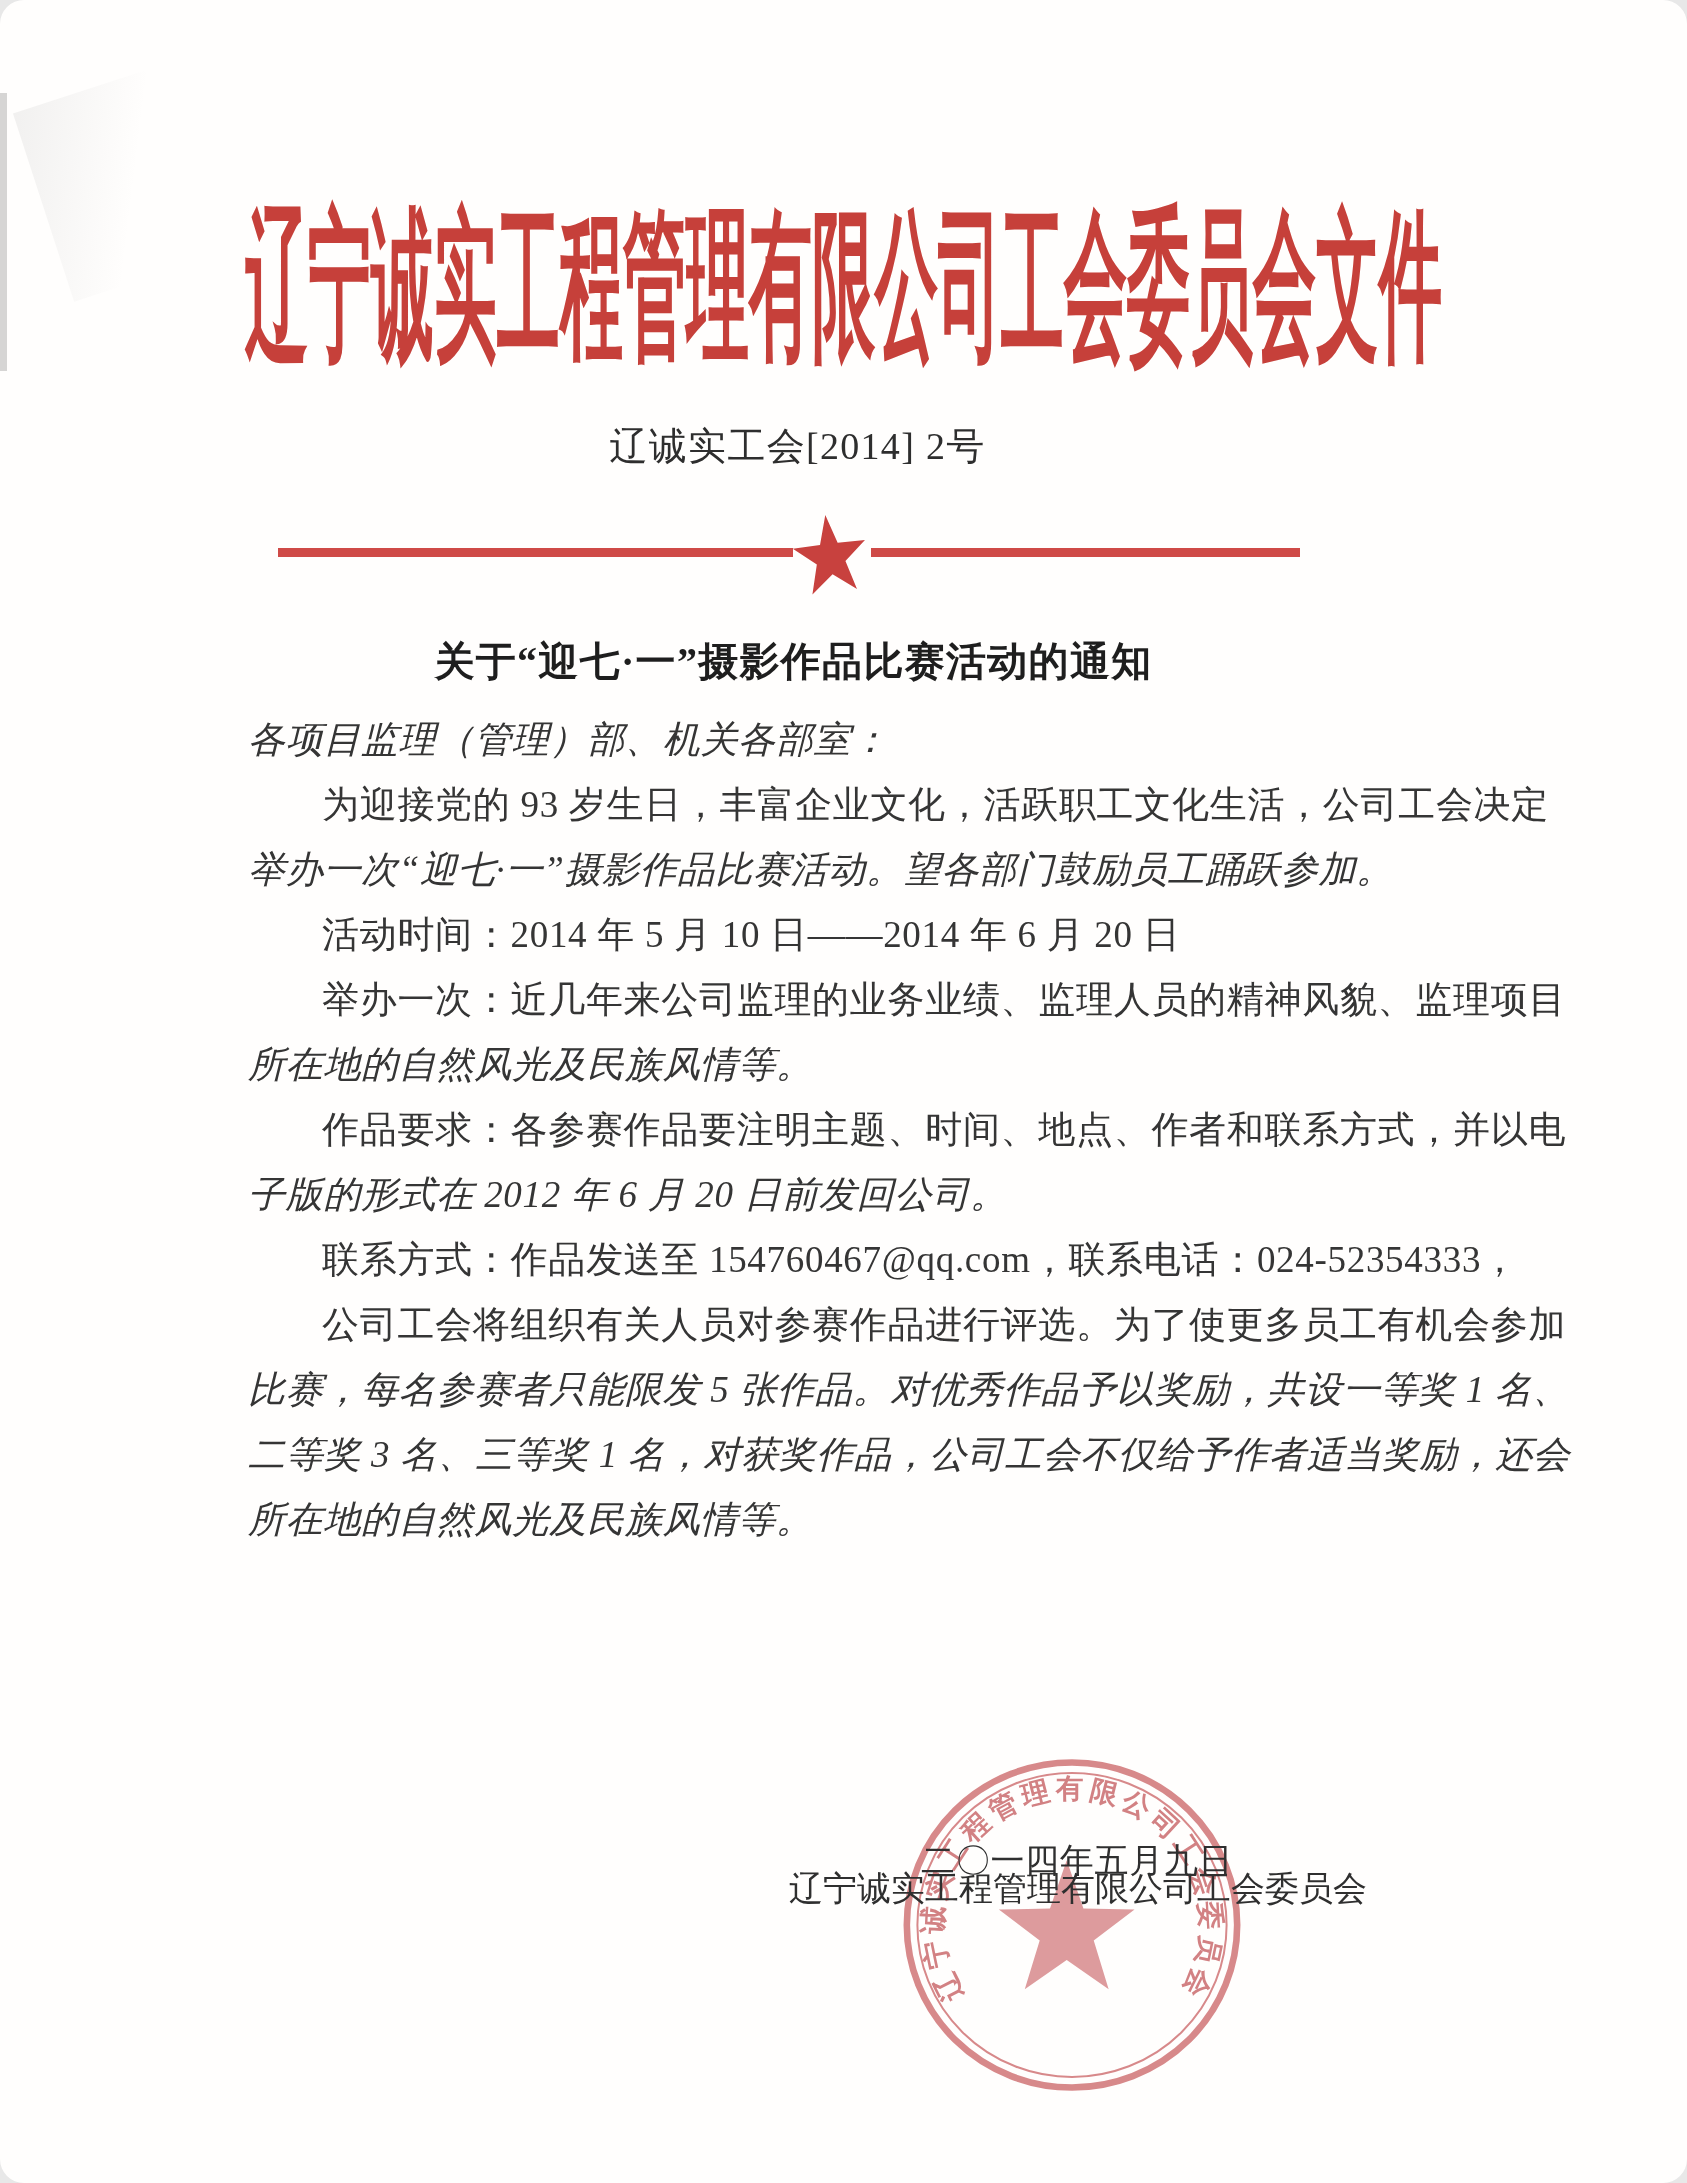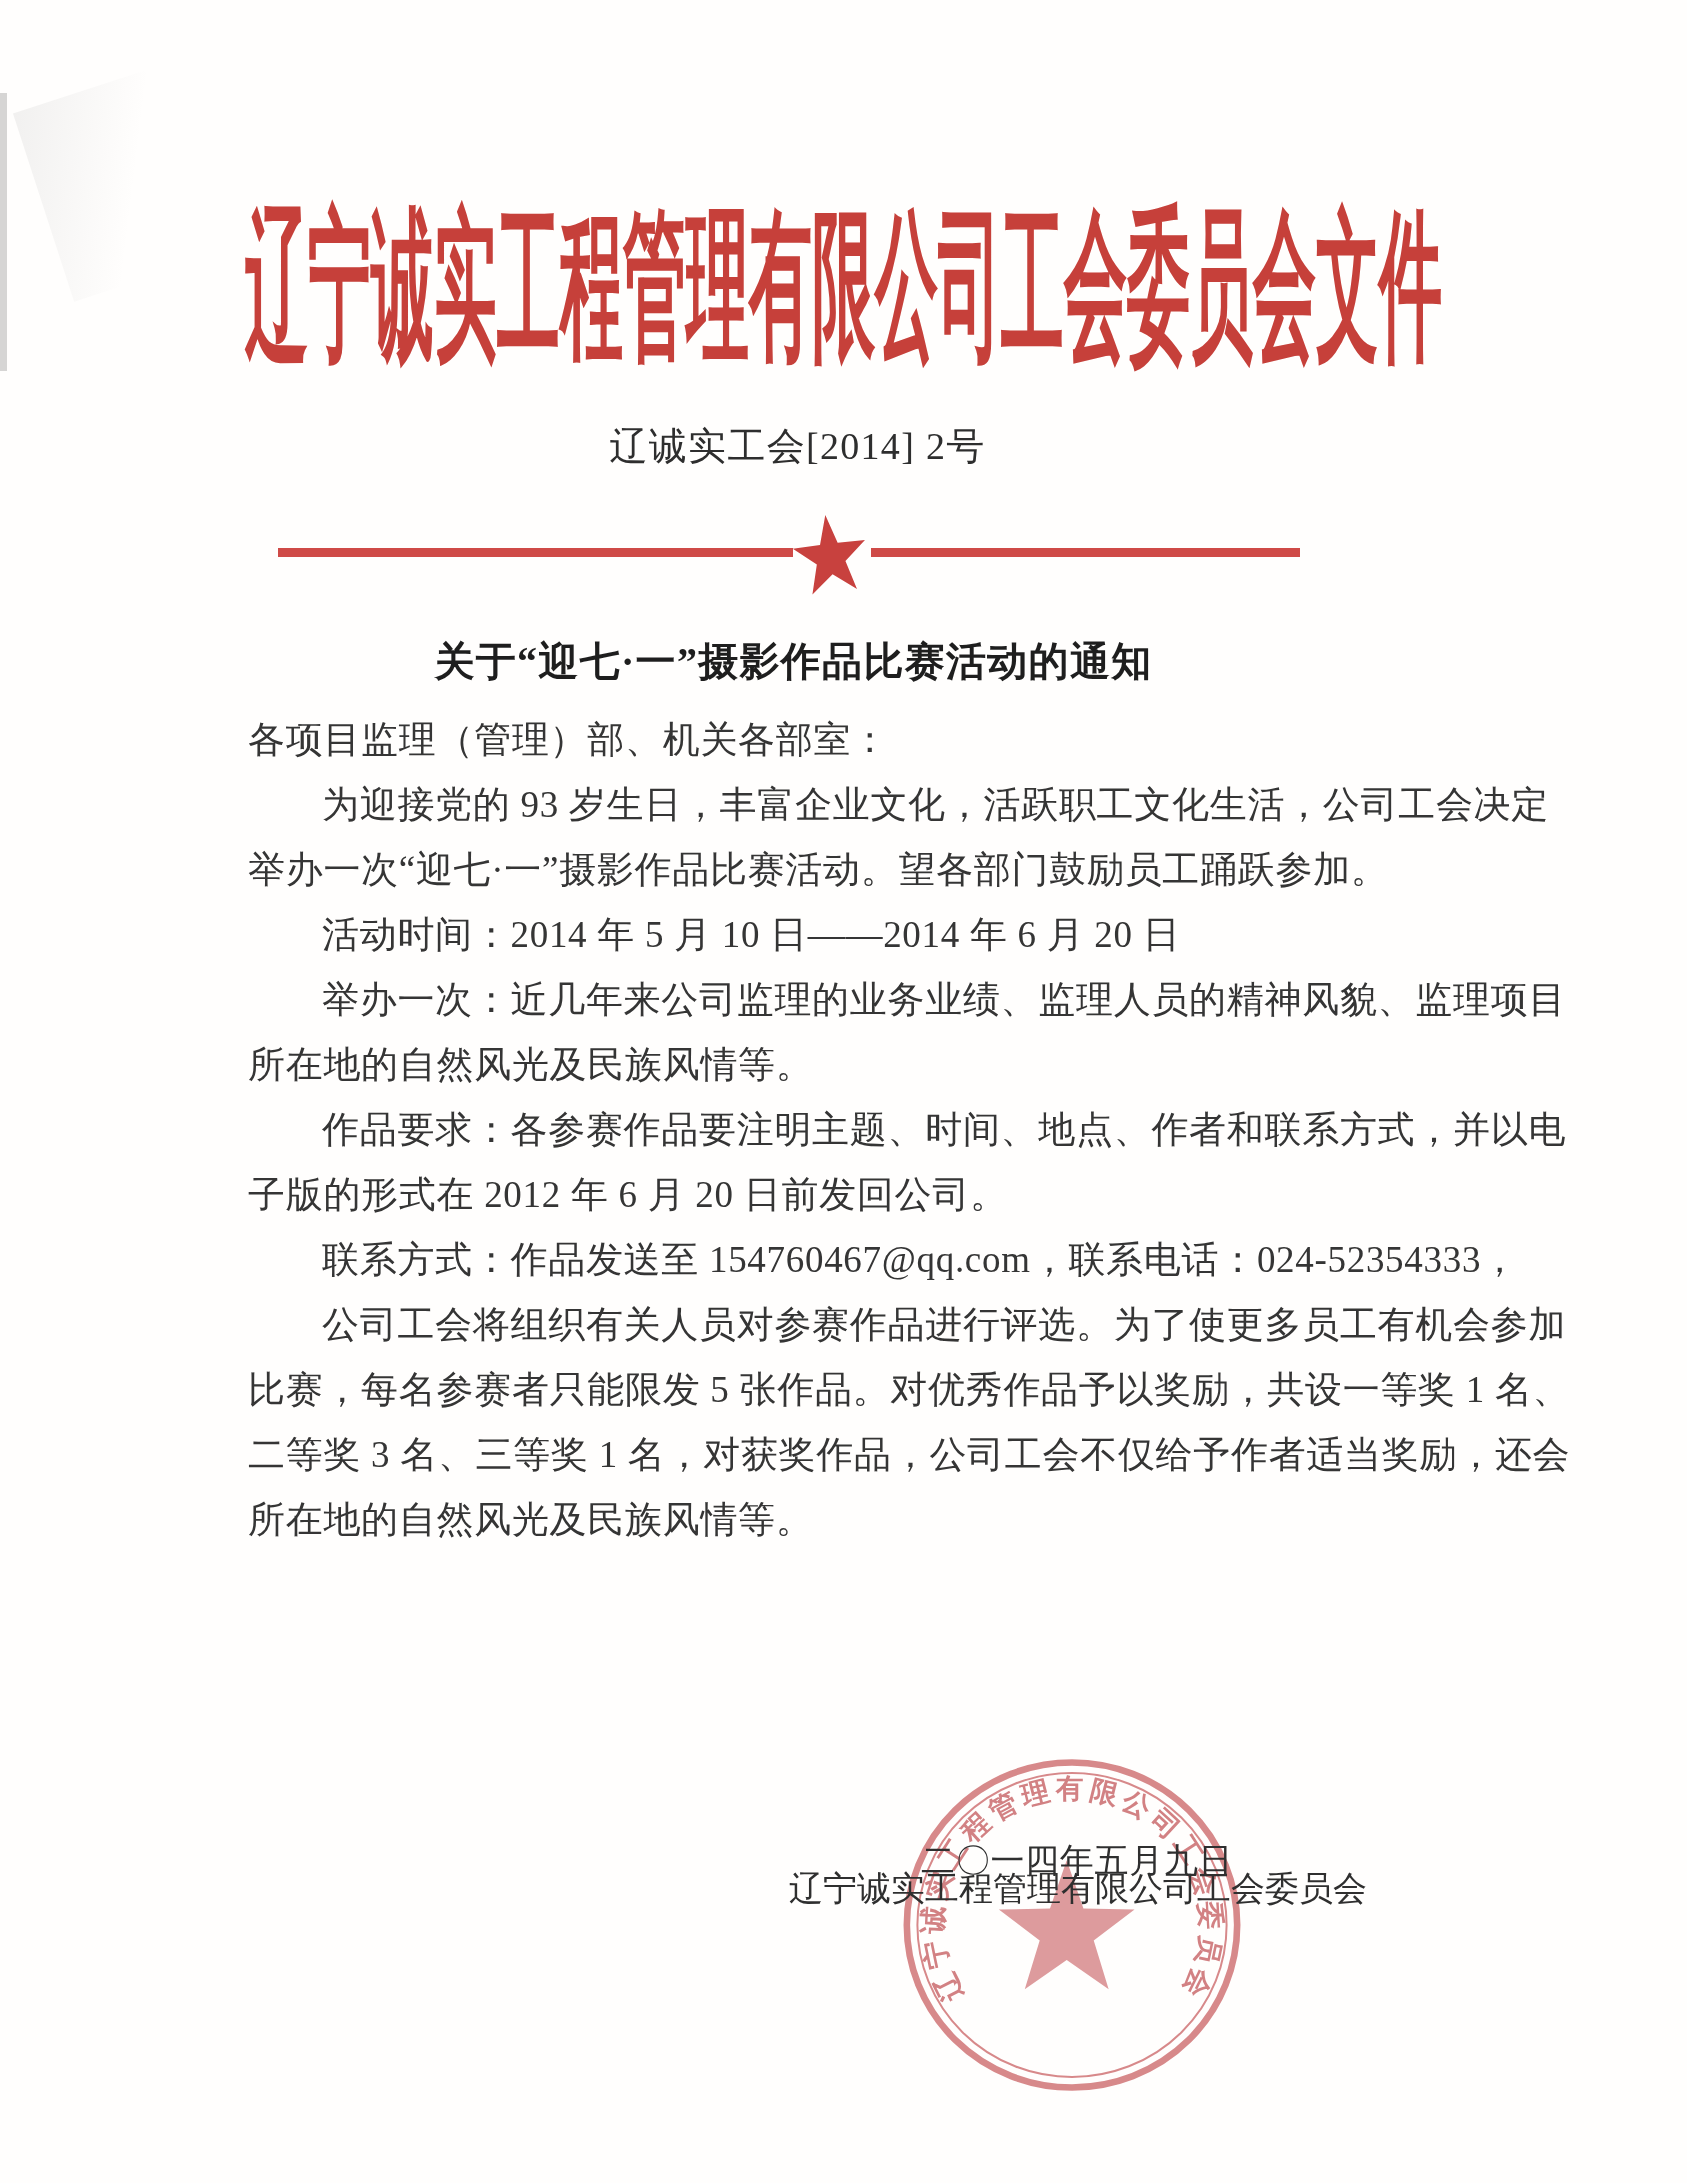--- a/index.html
+++ b/index.html
@@ -3,20 +3,21 @@
 <meta charset="utf-8">
 <style>
   html,body{margin:0;padding:0;background:#e8e8e8;}
   .page{
     position:relative;
     width:1687px;height:2183px;
     background:#fffefd;
     overflow:hidden;
     font-family:"Liberation Serif","DejaVu Serif",serif;
     color:#333;
+    border-radius:24px;
   }
   
   .scan-smudge-tl{
     position:absolute;left:40px;top:86px;width:146px;height:198px;
     background:linear-gradient(115deg,rgba(120,120,120,0.10),rgba(255,255,255,0) 60%);
     transform:rotate(-18deg);
   }
   .scan-edge-left{
     position:absolute;left:0;top:93px;width:6.6px;height:278px;
     background:rgba(90,90,90,0.25);
@@ -63,21 +64,21 @@
     white-space:nowrap;
   }
   
   .body{
     position:absolute;left:248px;top:707px;width:1231px;
     font-size:37px;line-height:65px;
     color:#353535;letter-spacing:0.7px;
     white-space:nowrap;
   }
   .line{height:65px;}
-  .indent-0{text-indent:0;}
+  .indent-0{text-indent:0;font-style:italic;}
   .indent-2{text-indent:74px;}
   .indent-6{text-indent:232px;}
   
   .signature{
     position:absolute;left:789px;top:1868px;
     font-size:34px;line-height:42px;color:#2f2f2f;
     white-space:nowrap;letter-spacing:0px;
   }
   .sig-date{
     position:absolute;left:921px;top:1840px;

